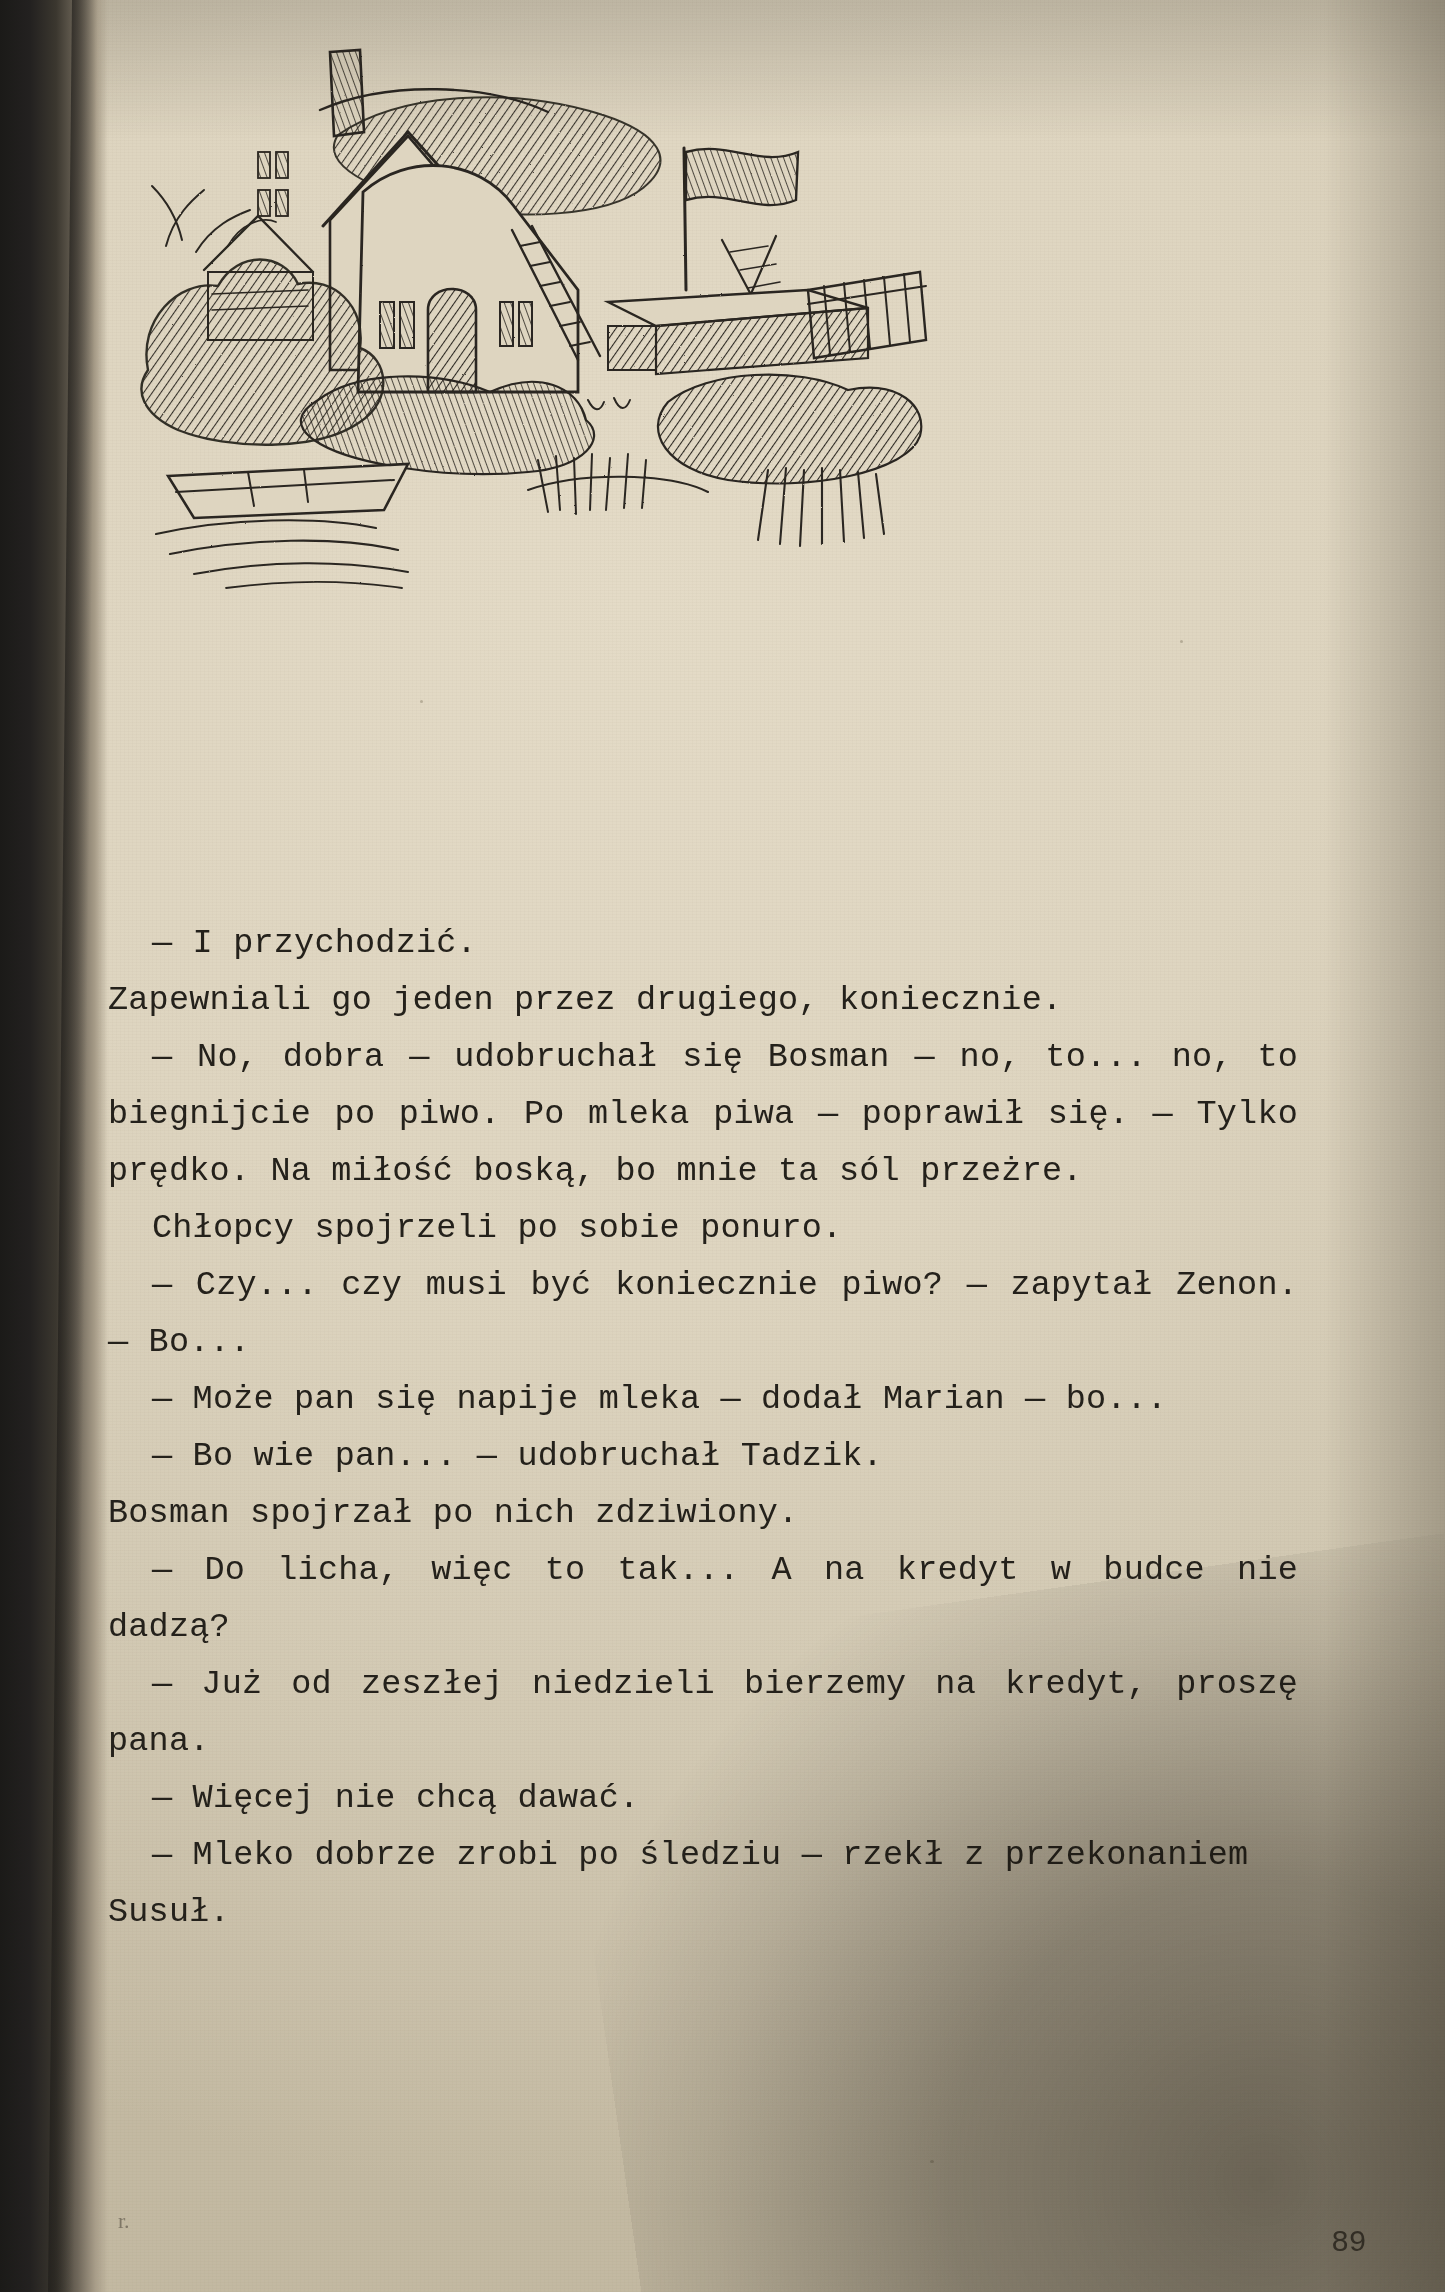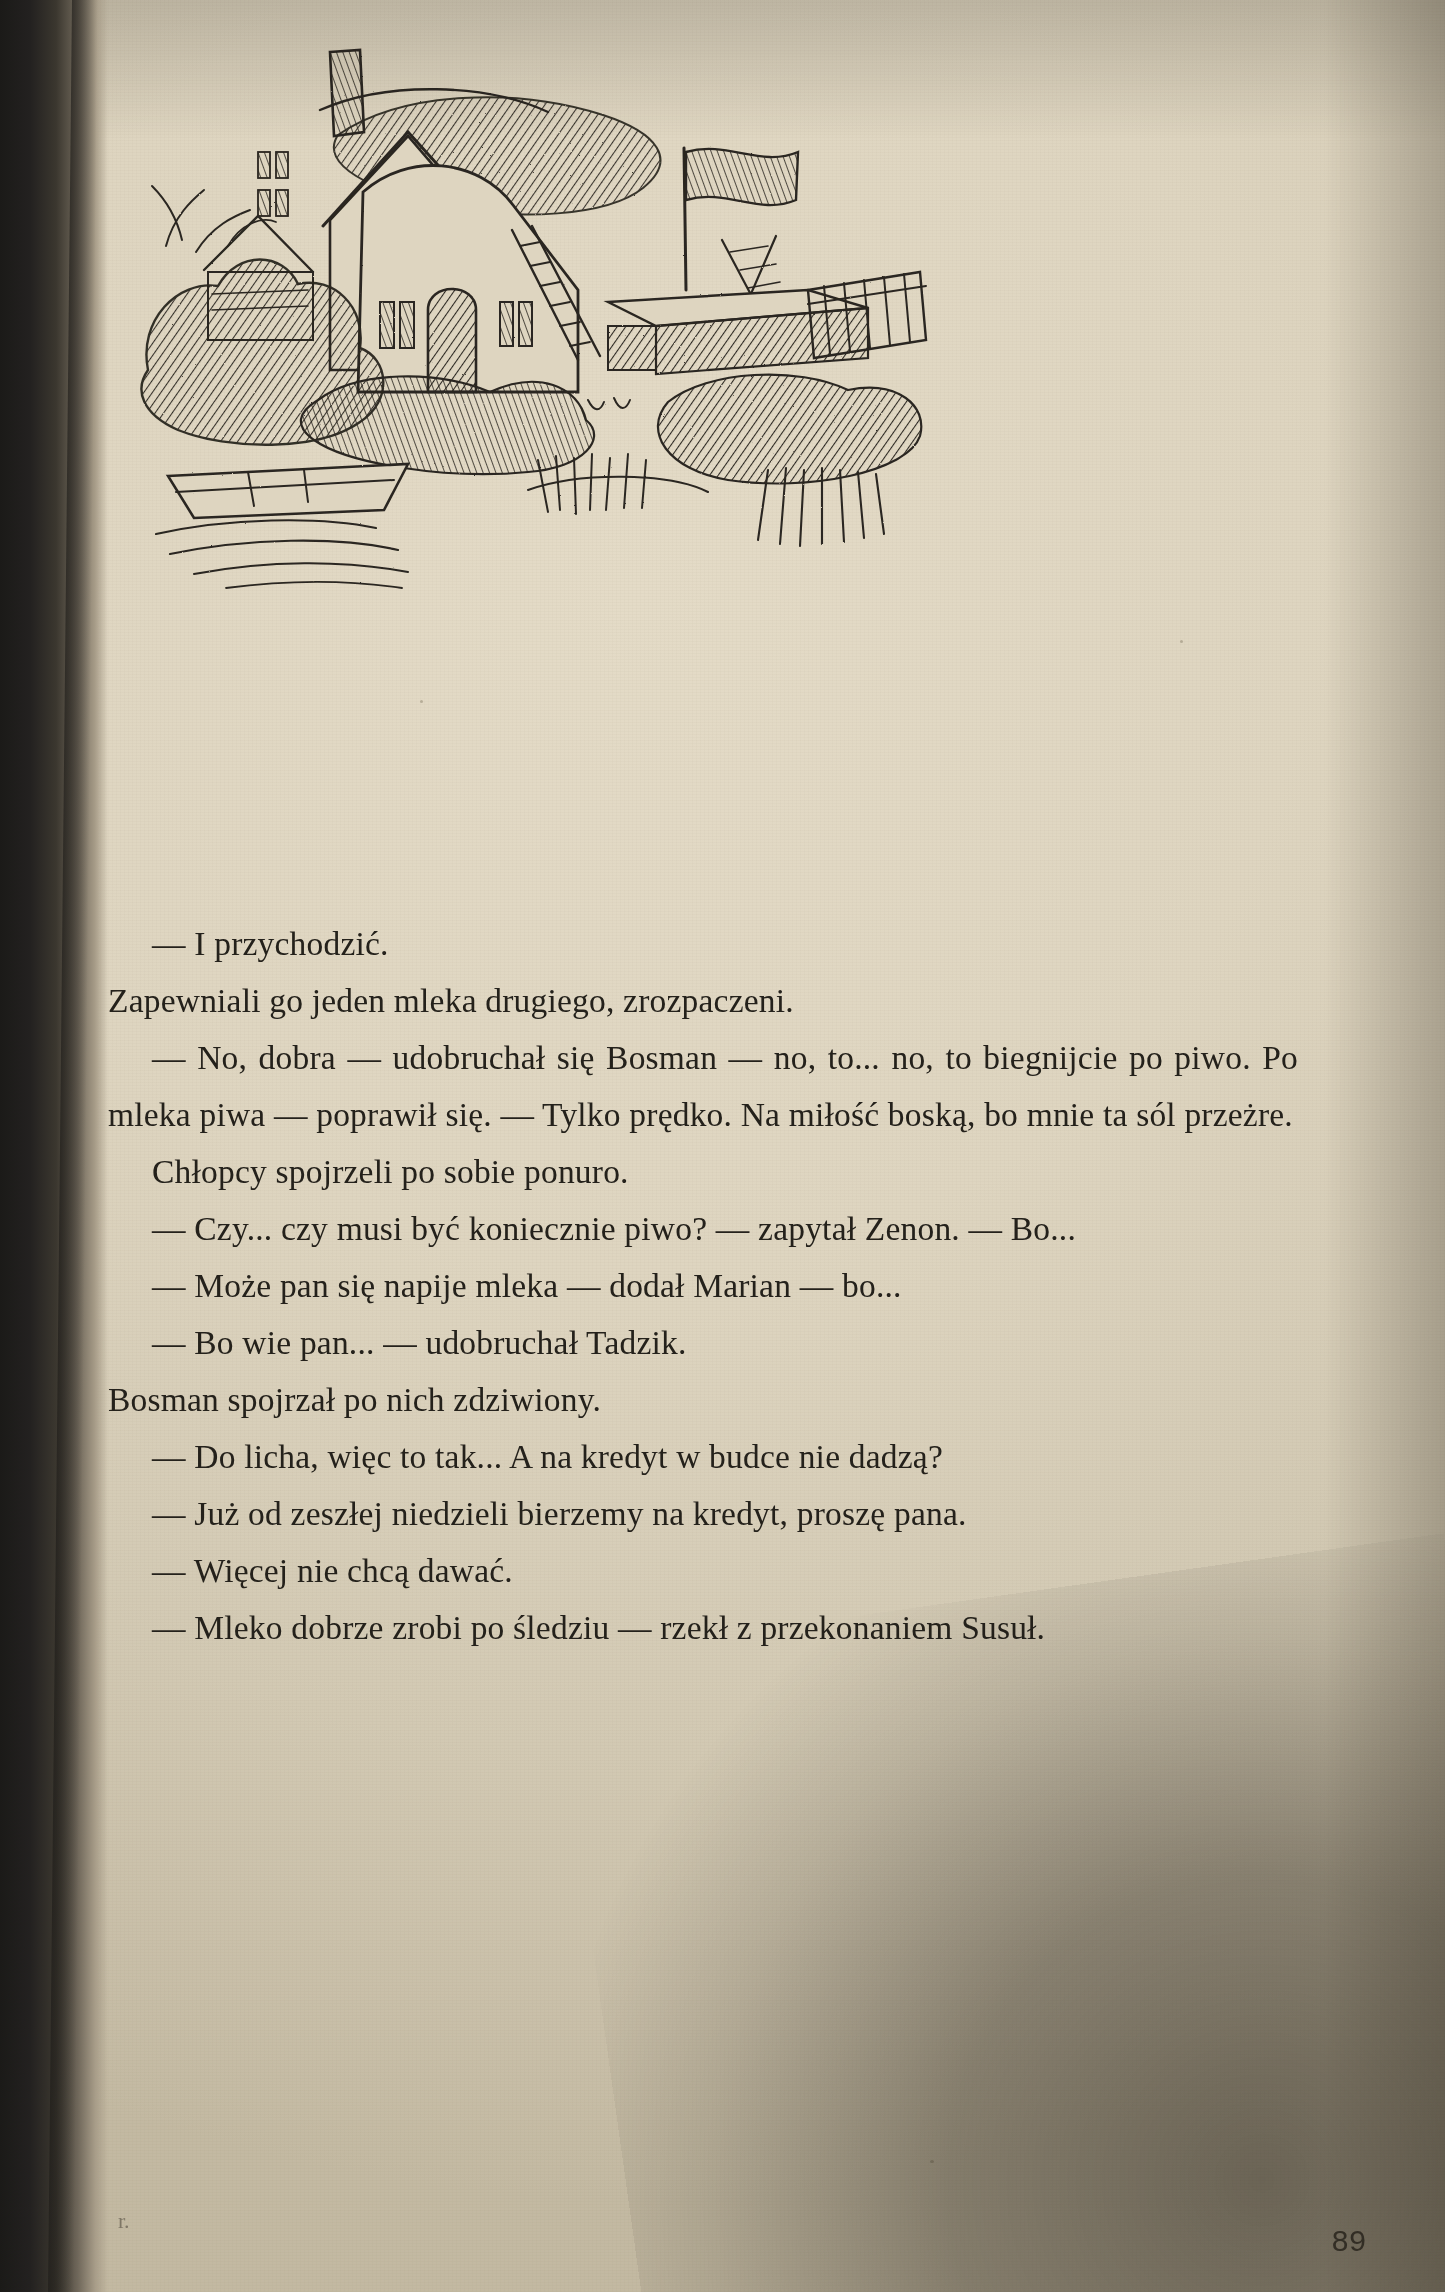--- a/index.html
+++ b/index.html
@@ -88,20 +88,21 @@
     position: absolute;
     left: 108px;
     top: 915px;
     width: 1190px;
     color: #24211b;
     font-size: 33.5px;
     line-height: 57px;
     letter-spacing: 0.2px;
     text-align: justify;
     text-justify: inter-word;
+    font-family: Liberation Mono, monospace;
   }
   .bodytext p {
     margin: 0;
     text-indent: 0;
     white-space: pre-wrap;
   }
   .bodytext p.ind { text-indent: 44px; }
   .bodytext p.last { text-align: left; }
 
   
@@ -229,21 +230,21 @@
         <path d="M86 534 C 160 520, 236 520, 300 532" stroke-width="2"></path>
         <path d="M118 548 C 180 540, 240 540, 294 548" stroke-width="1.8"></path>
 
         <path d="M480 360 C 486 372, 492 372, 496 362 M506 358 C 512 372, 518 370, 522 360" stroke-width="2"></path>
       </g>
     </svg>
   </div>
 
   <div class="bodytext">
     <p class="ind">— I przychodzić.</p>
-    <p>Zapewniali go jeden mleka drugiego, zrozpaczeni.</p>
+    <p>Zapewniali go jeden przez drugiego, koniecznie.</p>
     <p class="ind">— No, dobra — udobruchał się Bosman — no, to... no, to biegnijcie po piwo. Po mleka piwa — poprawił się. — Tylko prędko. Na miłość boską, bo mnie ta sól przeżre.</p>
     <p class="ind">Chłopcy spojrzeli po sobie ponuro.</p>
     <p class="ind">— Czy... czy musi być koniecznie piwo? — zapytał Zenon. — Bo...</p>
     <p class="ind">— Może pan się napije mleka — dodał Marian — bo...</p>
     <p class="ind">— Bo wie pan... — udobruchał Tadzik.</p>
     <p>Bosman spojrzał po nich zdziwiony.</p>
     <p class="ind">— Do licha, więc to tak... A na kredyt w budce nie dadzą?</p>
     <p class="ind">— Już od zeszłej niedzieli bierzemy na kredyt, proszę pana.</p>
     <p class="ind">— Więcej nie chcą dawać.</p>
     <p class="ind last">— Mleko dobrze zrobi po śledziu — rzekł z przekonaniem Susuł.</p>

